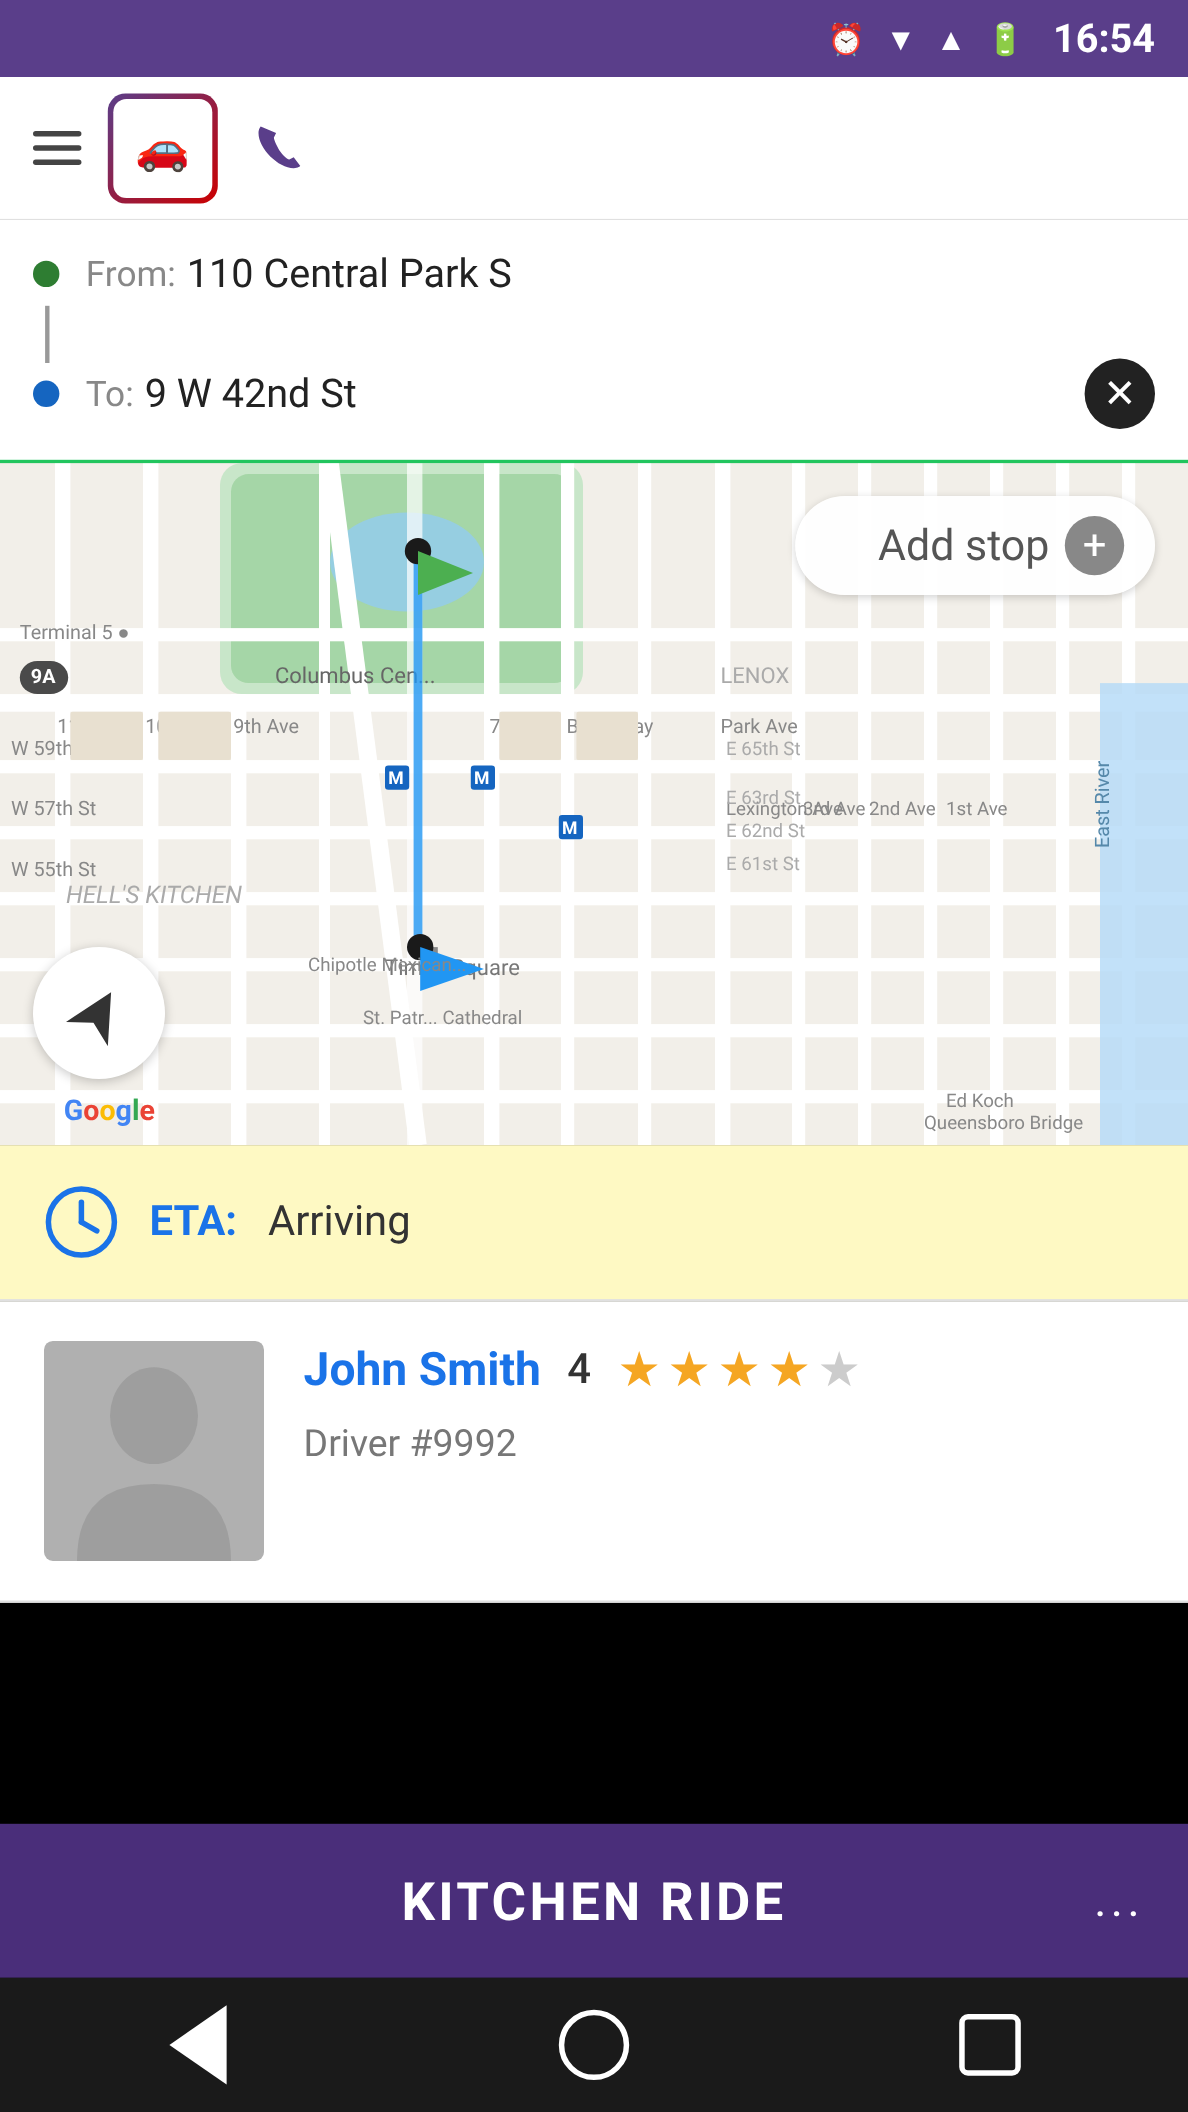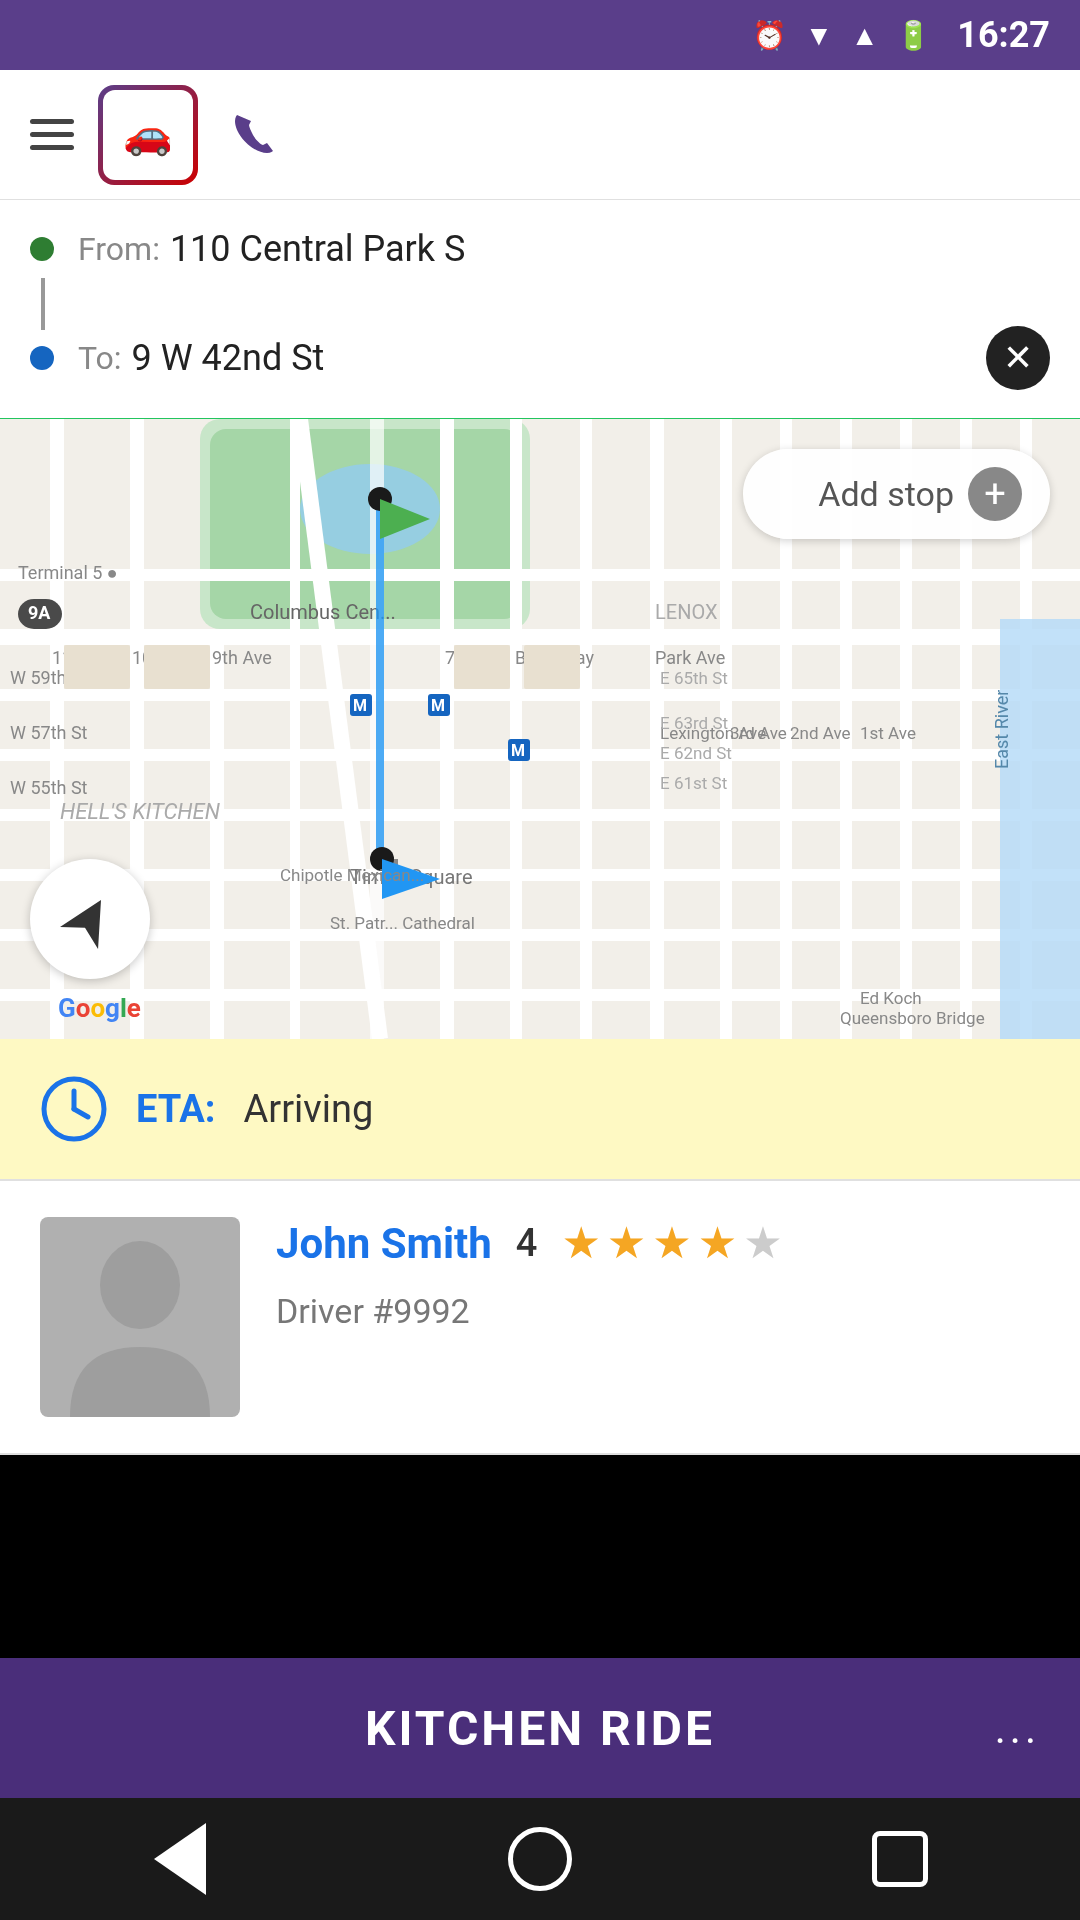--- a/index.html
+++ b/index.html
@@ -109,21 +109,21 @@
     .phone-svg {
       width: 52px;
       height: 52px;
     }
 
     
     #address-section {
       width: 100%;
       background: #fff;
       padding: 0;
-      border-bottom: 1px solid #22c55e;
+      border-bottom: 3px solid #22c55e;
       position: relative;
       z-index: 5;
     }
     .address-row {
       display: flex;
       align-items: center;
       padding: 28px 30px;
       min-height: 90px;
     }
     .address-row:first-child {
@@ -195,21 +195,21 @@
       background: rgba(255,255,255,0.92);
       border-radius: 50px;
       display: flex;
       align-items: center;
       gap: 14px;
       padding: 18px 28px 18px 28px;
       cursor: pointer;
       box-shadow: 0 2px 8px rgba(0,0,0,0.18);
     }
     #add-stop-label {
-      font-size: 34px;
+      font-size: 39px;
       color: #555;
       margin-left: 47px;
     }
     .plus-circle {
       width: 54px;
       height: 54px;
       background: #888;
       border-radius: 50%;
       display: flex;
       align-items: center;
@@ -422,21 +422,21 @@
 
 <div id="status-bar">
 
   <span class="status-icon">⏰</span>
 
   <span class="status-icon">▼</span>
 
   <span class="status-icon">▲</span>
 
   <span class="status-icon">🔋</span>
-  <span id="status-time">16:27</span>
+  <span id="status-time">16:54</span>
 </div>
 
 <div id="nav-bar">
   <div id="menu-icon">
     <div class="hamburger-line"></div>
     <div class="hamburger-line"></div>
     <div class="hamburger-line"></div>
   </div>
   <div id="app-logo">
     <div class="logo-inner">

